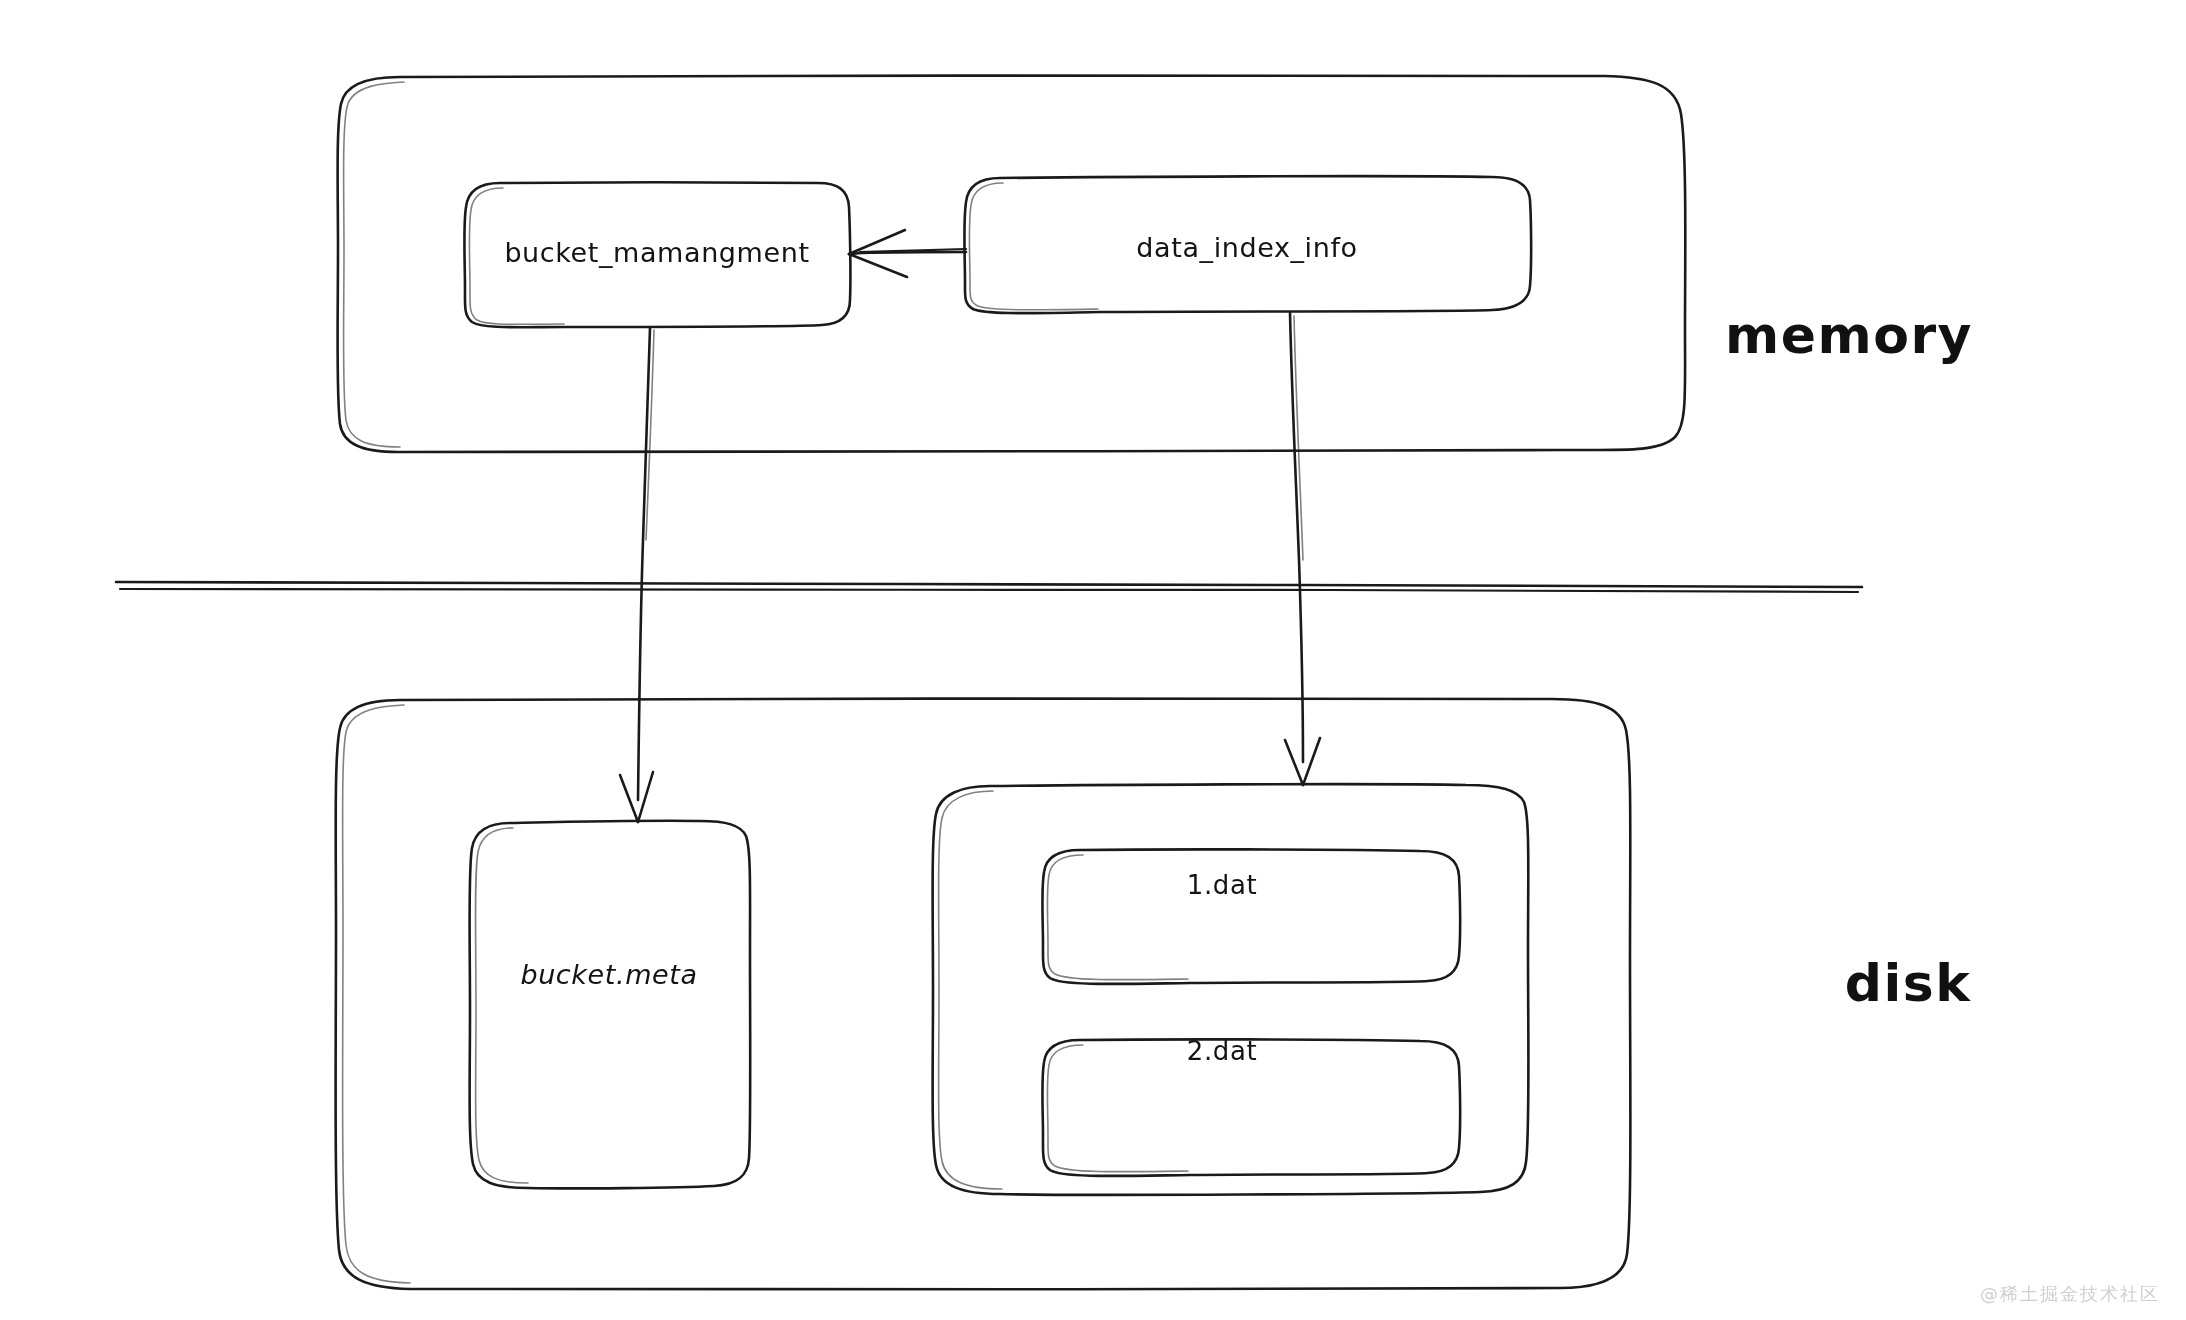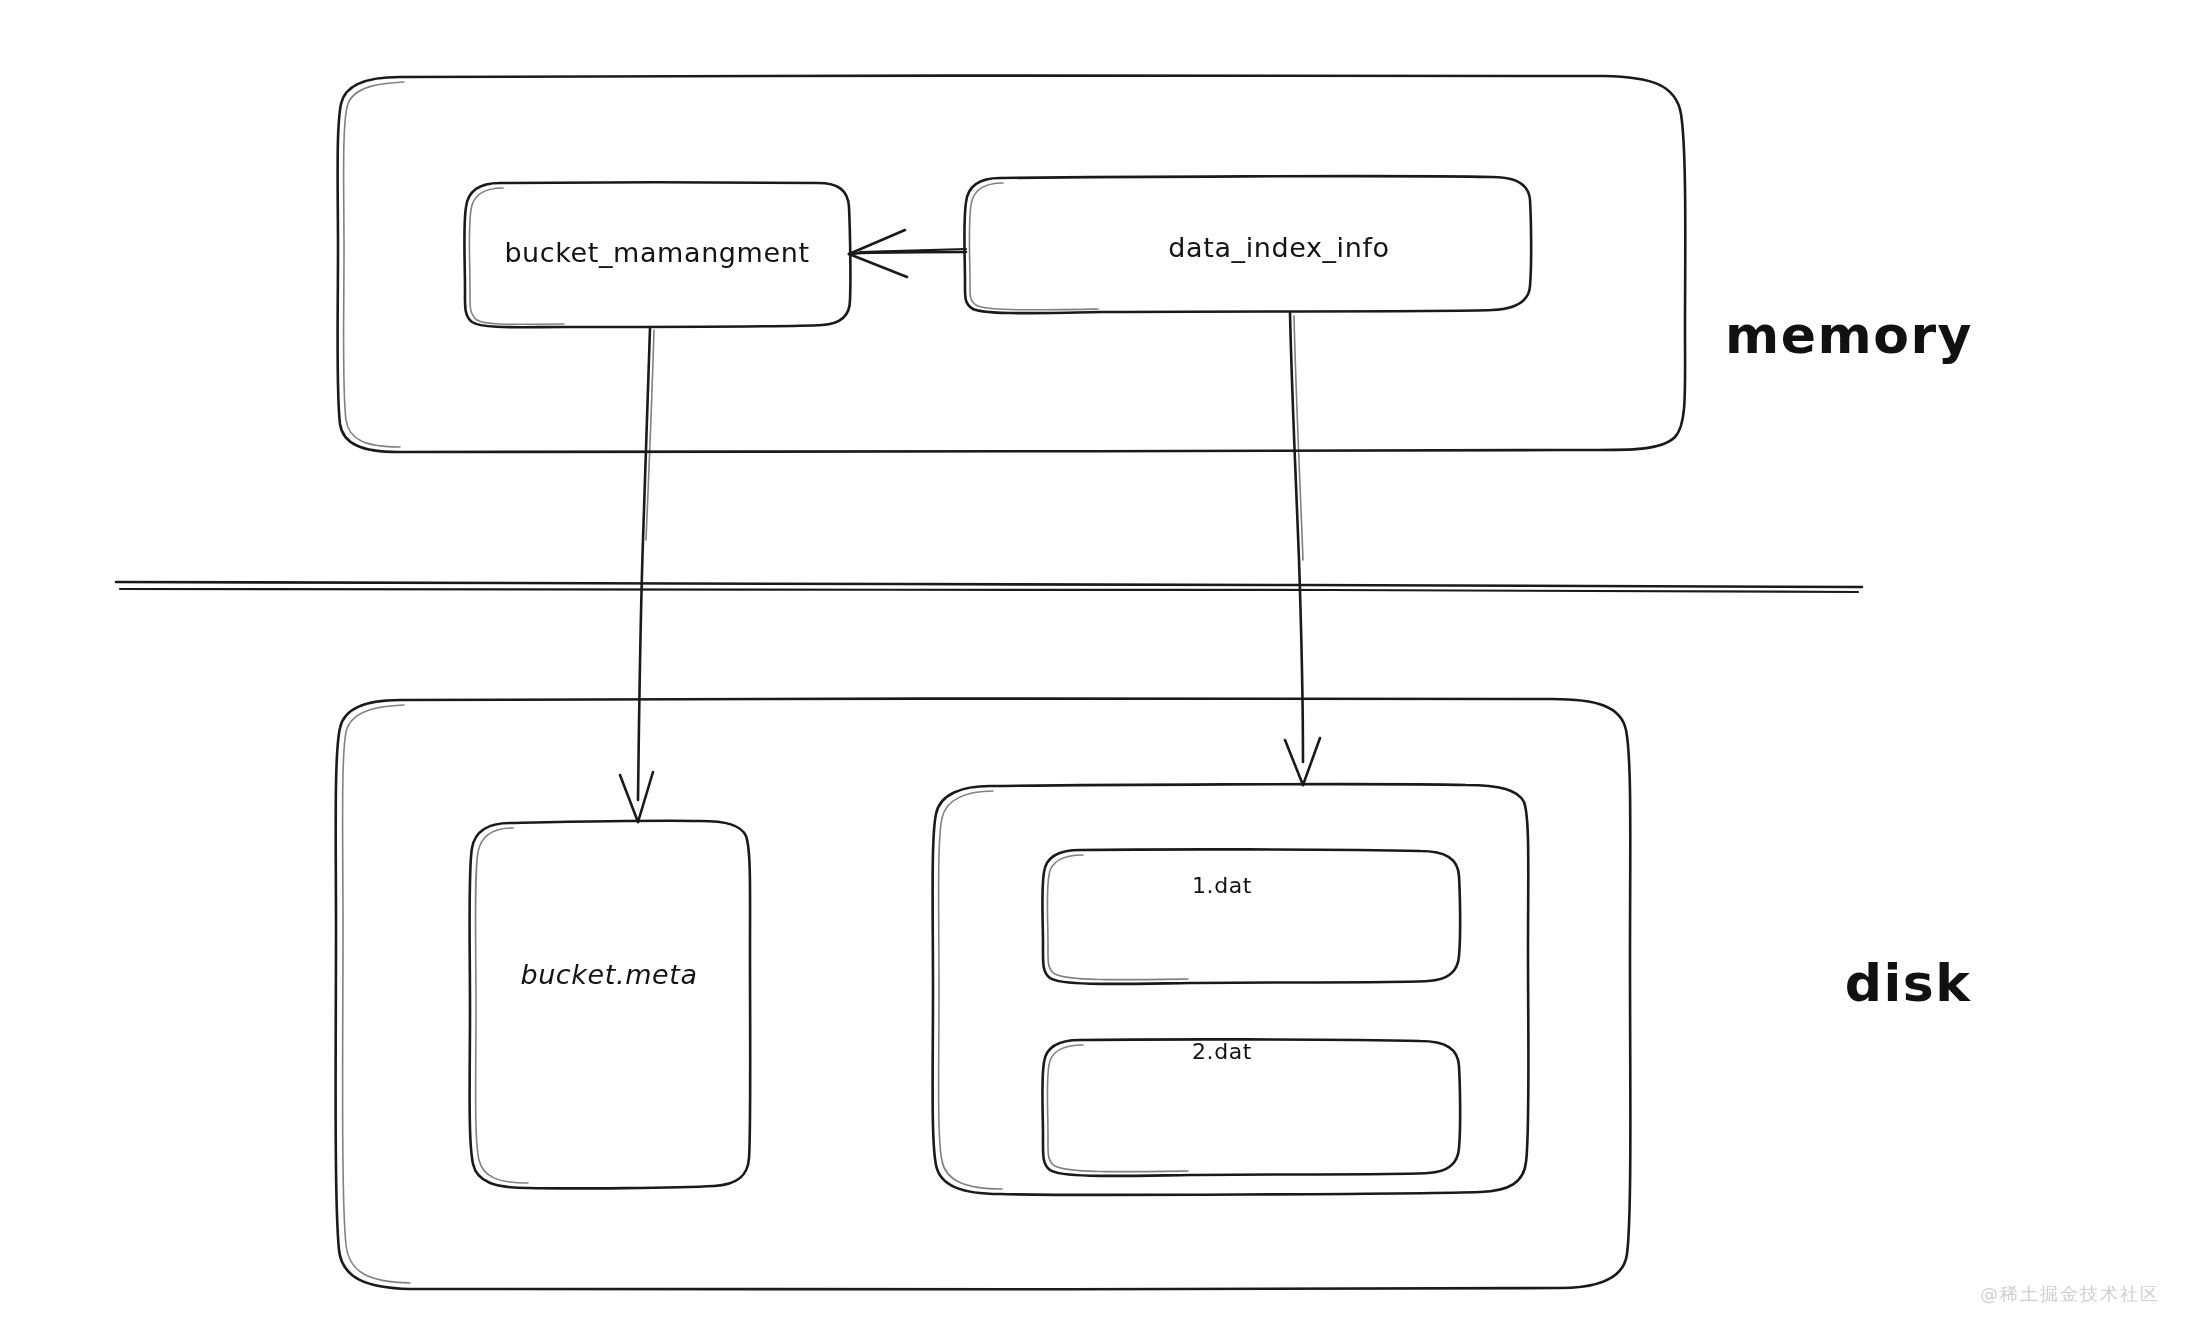--- a/index.html
+++ b/index.html
@@ -47,21 +47,21 @@
     white-space: nowrap;
     font-family: "DejaVu Sans", sans-serif;
     transform-origin: left top;
   }
   .node-label {
     font-size: 27px;
     letter-spacing: 0.6px;
     font-weight: 500;
   }
   .node-label.small {
-    font-size: 22px;
+    font-size: 26px;
   }
   .region-label {
     font-size: 52px;
     font-weight: 700;
     letter-spacing: 1.5px;
     color: #111111;
   }
   .watermark {
     position: absolute;
     right: 26px;
@@ -270,21 +270,21 @@
         C 1063 1045, 1051 1051, 1049 1065
         C 1046 1082, 1048 1110, 1048 1136
         C 1048 1153, 1047 1161, 1055 1166
         C 1067 1173, 1120 1172, 1188 1171"></path>
     </g>
 
   </svg>
 
   <div class="label node-label centered" style="left:657px; top:252px;">bucket_mamangment</div>
 
-  <div class="label node-label centered" style="left:1279px; top:247px;">data_index_info</div>
+  <div class="label node-label centered" style="left:1247px; top:247px;">data_index_info</div>
 
   <div class="label region-label centered" style="left:1849px; top:335px;">memory</div>
 
   <div class="label node-label centered" style="left:609px; top:974px;font-style:italic;">bucket.meta</div>
 
   <div class="label node-label small centered" style="left:1222px; top:885px;">1.dat</div>
 
   <div class="label node-label small centered" style="left:1222px; top:1051px;">2.dat</div>
 
   <div class="label region-label centered" style="left:1908px; top:983px;">disk</div>

